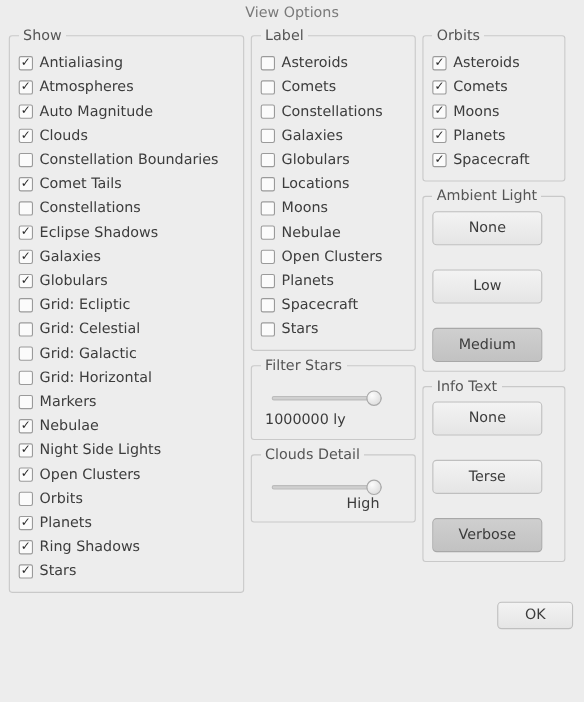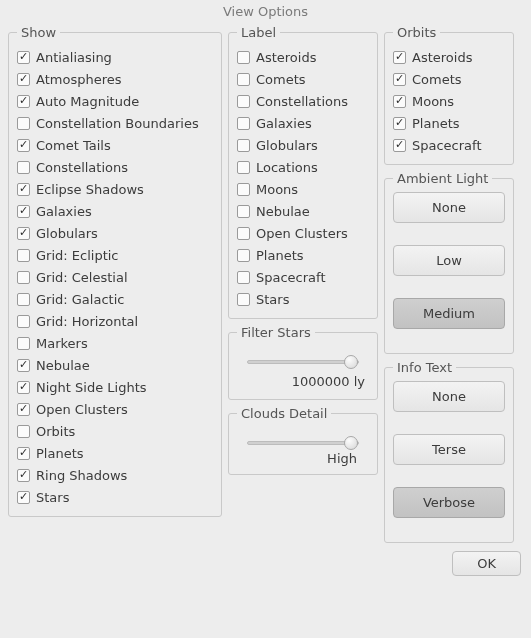--- a/index.html
+++ b/index.html
@@ -33,21 +33,21 @@
   }
   .col { display: flex; flex-direction: column; gap: 6px; }
   .col1 { width: 214px; }
   .col2 { width: 150px; }
   .col3 { width: 130px; }
 
   fieldset {
     border: 1px solid #c9c9c9;
     border-radius: 3px;
     margin: 0;
-    padding: 6px 8px 8px 8px;
+    padding: 6px 20px 8px 8px;
     background: #ededed;
   }
   legend {
     padding: 0 4px;
     color: #555;
     font-size: 13px;
   }
   .check-row {
     display: flex;
     align-items: center;
@@ -80,21 +80,21 @@
   .btn {
     border: 1px solid #bfbfbf;
     background: linear-gradient(#f3f3f3,#e5e5e5);
     border-radius: 4px;
     text-align: center;
     padding: 7px 0;
     margin-bottom: 22px;
     cursor: pointer;
     color: #3c3c3c;
   }
-  .btn:last-child { margin-bottom: 16px; text-align: center; }
+  .btn:last-child { margin-bottom: 0; text-align: center; }
   .btn.active {
     background: linear-gradient(#cfcfcf,#c2c2c2);
     border-color: #a8a8a8;
   }
 
   .slider-wrap {
     padding: 6px 4px 0 4px;
   }
   .slider-track {
     position: relative;
@@ -108,21 +108,21 @@
     position: absolute;
     top: -6px;
     width: 14px;
     height: 14px;
     background: radial-gradient(circle at 35% 30%, #fcfcfc, #d6d6d6);
     border: 1px solid #a8a8a8;
     border-radius: 50%;
     transform: translateX(-50%);
   }
   .slider-value {
-    text-align: right;
+    text-align: left;
     padding: 6px 0 2px 0;
     color: #3c3c3c;
   }
   .slider-right-label {
     text-align: right;
     padding: 2px 8px 0 0;
     color: #3c3c3c;
   }
 
   .footer {
@@ -157,20 +157,24 @@
             </div>
             <div class="check-row">
               <span class="cb checked"></span>
               <span class="check-label">Atmospheres</span>
             </div>
             <div class="check-row">
               <span class="cb checked"></span>
               <span class="check-label">Auto Magnitude</span>
             </div>
             <div class="check-row">
+              <span class="cb checked"></span>
+              <span class="check-label">Clouds</span>
+            </div>
+            <div class="check-row">
               <span class="cb"></span>
               <span class="check-label">Constellation Boundaries</span>
             </div>
             <div class="check-row">
               <span class="cb checked"></span>
               <span class="check-label">Comet Tails</span>
             </div>
             <div class="check-row">
               <span class="cb"></span>
               <span class="check-label">Constellations</span>

